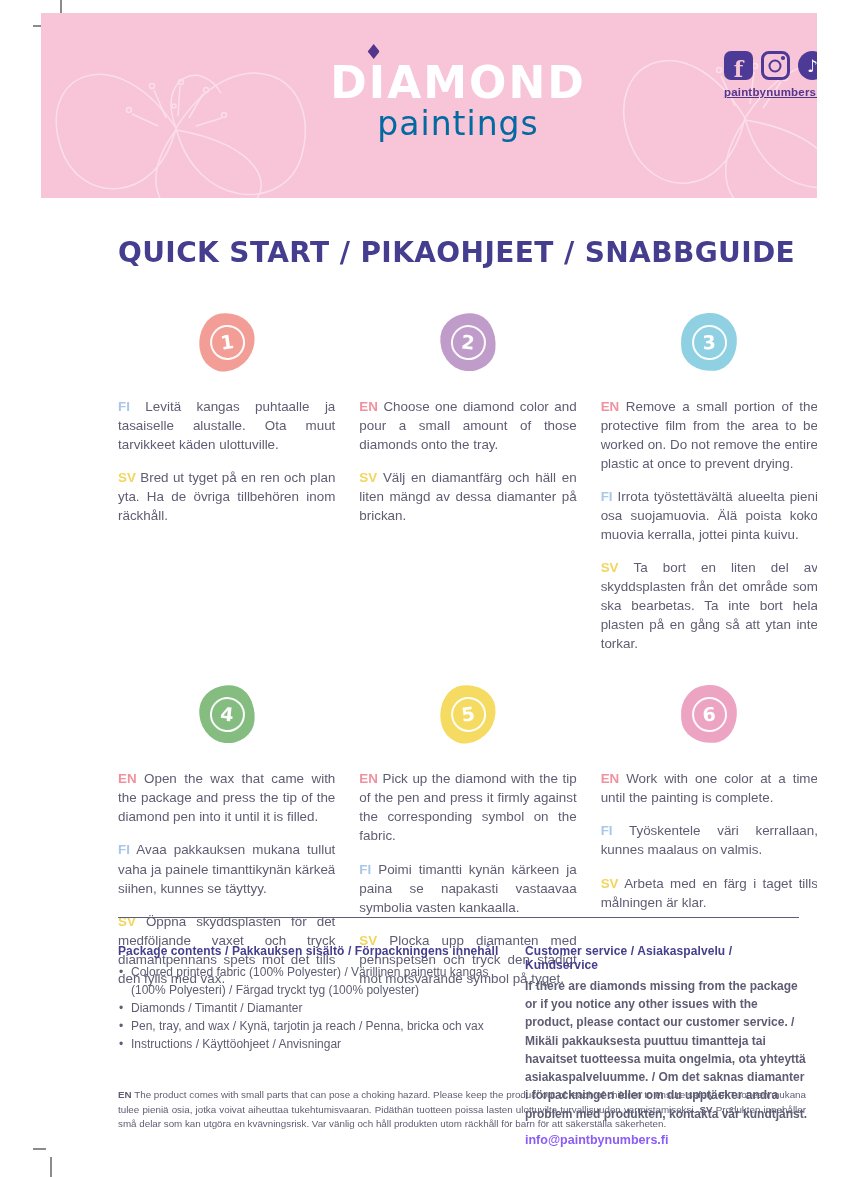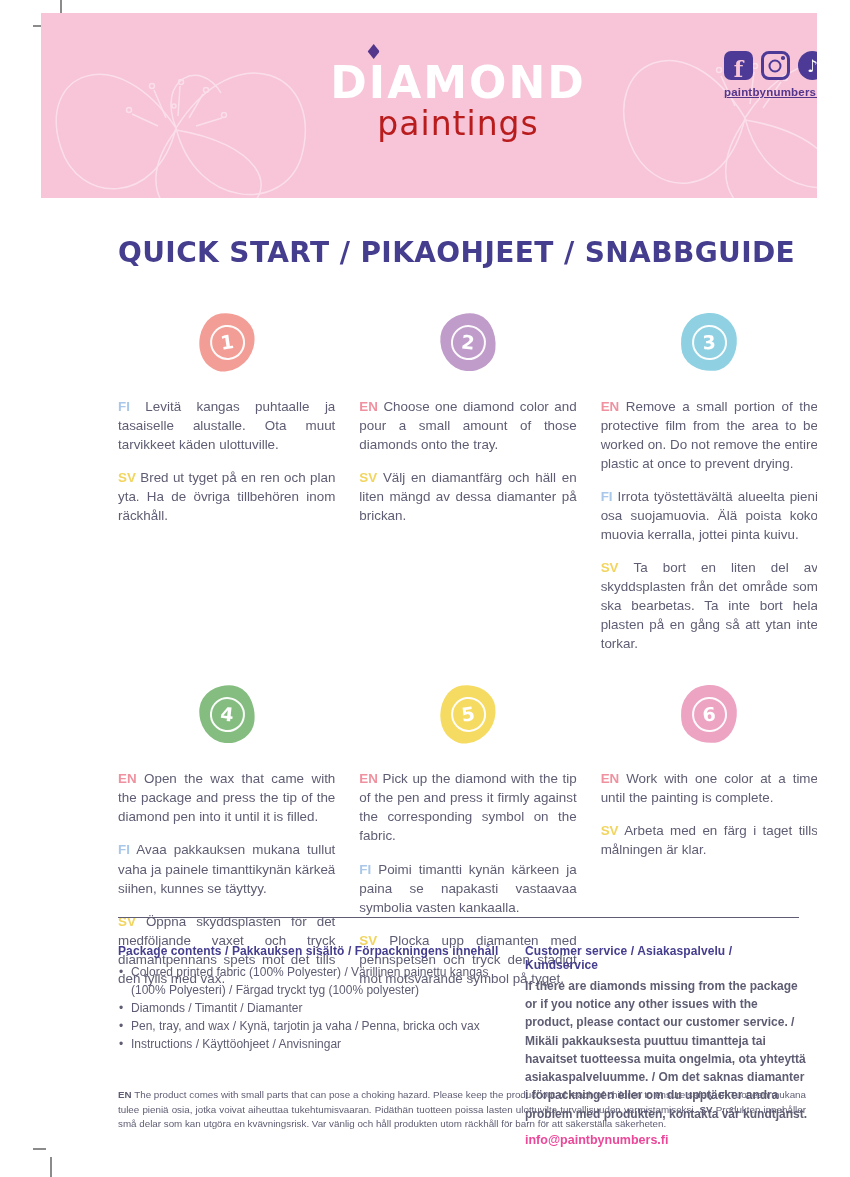--- a/index.html
+++ b/index.html
@@ -32,21 +32,21 @@
     font-family:"DejaVu Sans", sans-serif; font-weight:800; font-size:44px;
     letter-spacing:2px; color:#ffffff; line-height:1;
   }
   .brand-diamond {
     position:absolute; left:17%; top:-17px; transform:translateX(-50%);
     width:12px; height:15px; background:#53368c;
     clip-path:polygon(50% 0, 100% 50%, 50% 100%, 0 50%);
   }
   .brand-subtitle {
     font-family:"DejaVu Sans", sans-serif; font-weight:500; font-size:33px;
-    color:#b91c1c; letter-spacing:1px; line-height:1.15;
+    color:#0369a1; letter-spacing:1px; line-height:1.15;
   }
   .social-block { position:absolute; right:48px; top:38px; text-align:center; }
   .social-icons { display:flex; gap:8px; justify-content:center; align-items:center; }
   .icon-fb {
     width:29px; height:29px; border-radius:7px; background:#4c3a96;
     color:#f7c4d8; font-family:"DejaVu Serif", serif; font-weight:700; font-size:22px;
     display:flex; align-items:flex-end; justify-content:center; line-height:0.95; overflow:hidden;
   }
   .icon-ig {
     width:29px; height:29px; border-radius:8px; border:3px solid #4c3a96;
@@ -112,21 +112,21 @@
   .pkg-list li {
     position:relative; padding-left:13px; font-size:12px; line-height:1.5; color:#5e5d73;
   }
   .pkg-list li::before {
     content:"•"; position:absolute; left:1px; top:0; color:#5e5d73; font-size:12px;
   }
   .country { margin-top:20px; font-size:12px; line-height:1.5; }
   .country .c-label { font-weight:700; color:#453e8e; }
   .country .c-value { color:#5e5d73; }
   .cs-body { font-size:12px; line-height:1.52; color:#5e5d73;font-weight:bold; }
-  .cs-email { margin-top:10px; font-size:12.5px; font-weight:700; color:#ec4899; }
+  .cs-email { margin-top:10px; font-size:12.5px; font-weight:700; color:#8b5cf6; }
   
   .safety {
     position:absolute; left:85px; top:1088px; width:688px;
     font-size:9.8px; line-height:1.5; color:#5e5d73; text-align:justify;
   }
   .safety b { font-weight:700; color:#5e5d73; }
 </style>
 </head>
 <body>
 
@@ -248,35 +248,36 @@
         <p><b class="lab lab-sv">SV</b> <span>Plocka upp diamanten med pennspetsen och tryck den stadigt mot motsvarande symbol på tyget.</span></p>
       </div>
 
       <div class="step">
         <div class="badge-wrap">
             <div class="badge blob-c" style="background-color: rgb(237, 164, 195);">
               <span class="badge-circle">6</span>
             </div>
           </div>
         <p><b class="lab lab-en">EN</b> <span>Work with one color at a time until the painting is complete.</span></p>
+        <p><b class="lab lab-fi">FI</b> <span>Työskentele väri kerrallaan, kunnes maalaus on valmis.</span></p>
         <p><b class="lab lab-sv">SV</b> <span>Arbeta med en färg i taget tills målningen är klar.</span></p>
       </div>
 
     </div>
   </div>
 
   <div class="divider"></div>
 
   <div class="info">
     <div class="info-left">
       <h3>Package contents / Pakkauksen sisältö / Förpackningens innehåll</h3>
       <ul class="pkg-list">
         <li>Colored printed fabric (100% Polyester)  / Värillinen painettu kangas (100% Polyesteri) / Färgad tryckt tyg (100% polyester)</li>
         <li>Diamonds / Timantit / Diamanter</li>
-        <li>Pen, tray, and wax / Kynä, tarjotin ja vaha / Penna, bricka och vax</li>
+        <li>Pen, tray, and wax / Kynä, tarjotin ja reach / Penna, bricka och vax</li>
         <li>Instructions / Käyttöohjeet / Anvisningar</li>
       </ul>
     </div>
     <div class="info-right">
       <h3>Customer service / Asiakaspalvelu / Kundservice</h3>
       <p class="cs-body">If there are diamonds missing from the package or if you notice any other issues with the product, please contact our customer service. / Mikäli pakkauksesta puuttuu timantteja tai havaitset tuotteessa muita ongelmia, ota yhteyttä asiakaspalveluumme. / Om det saknas diamanter i förpackningen eller om du upptäcker andra problem med produkten, kontakta vår kundtjänst.</p>
       <p class="cs-email">info@paintbynumbers.fi</p>
     </div>
   </div>
 

